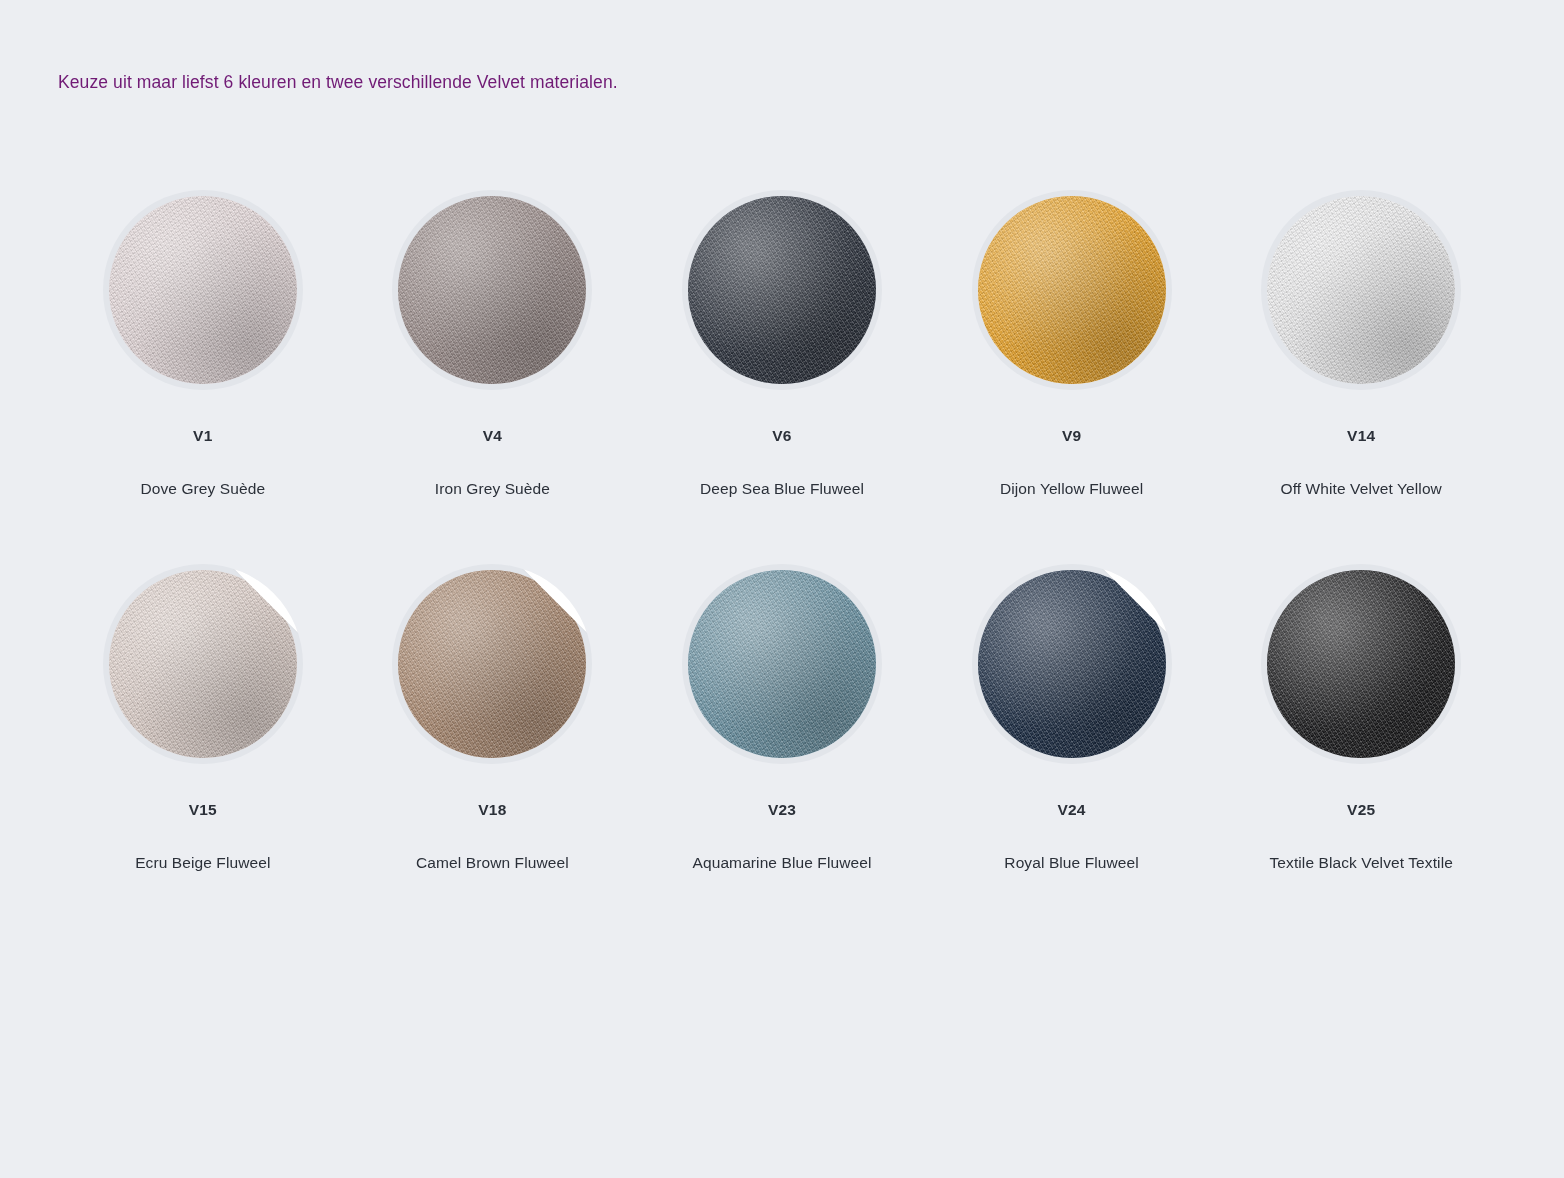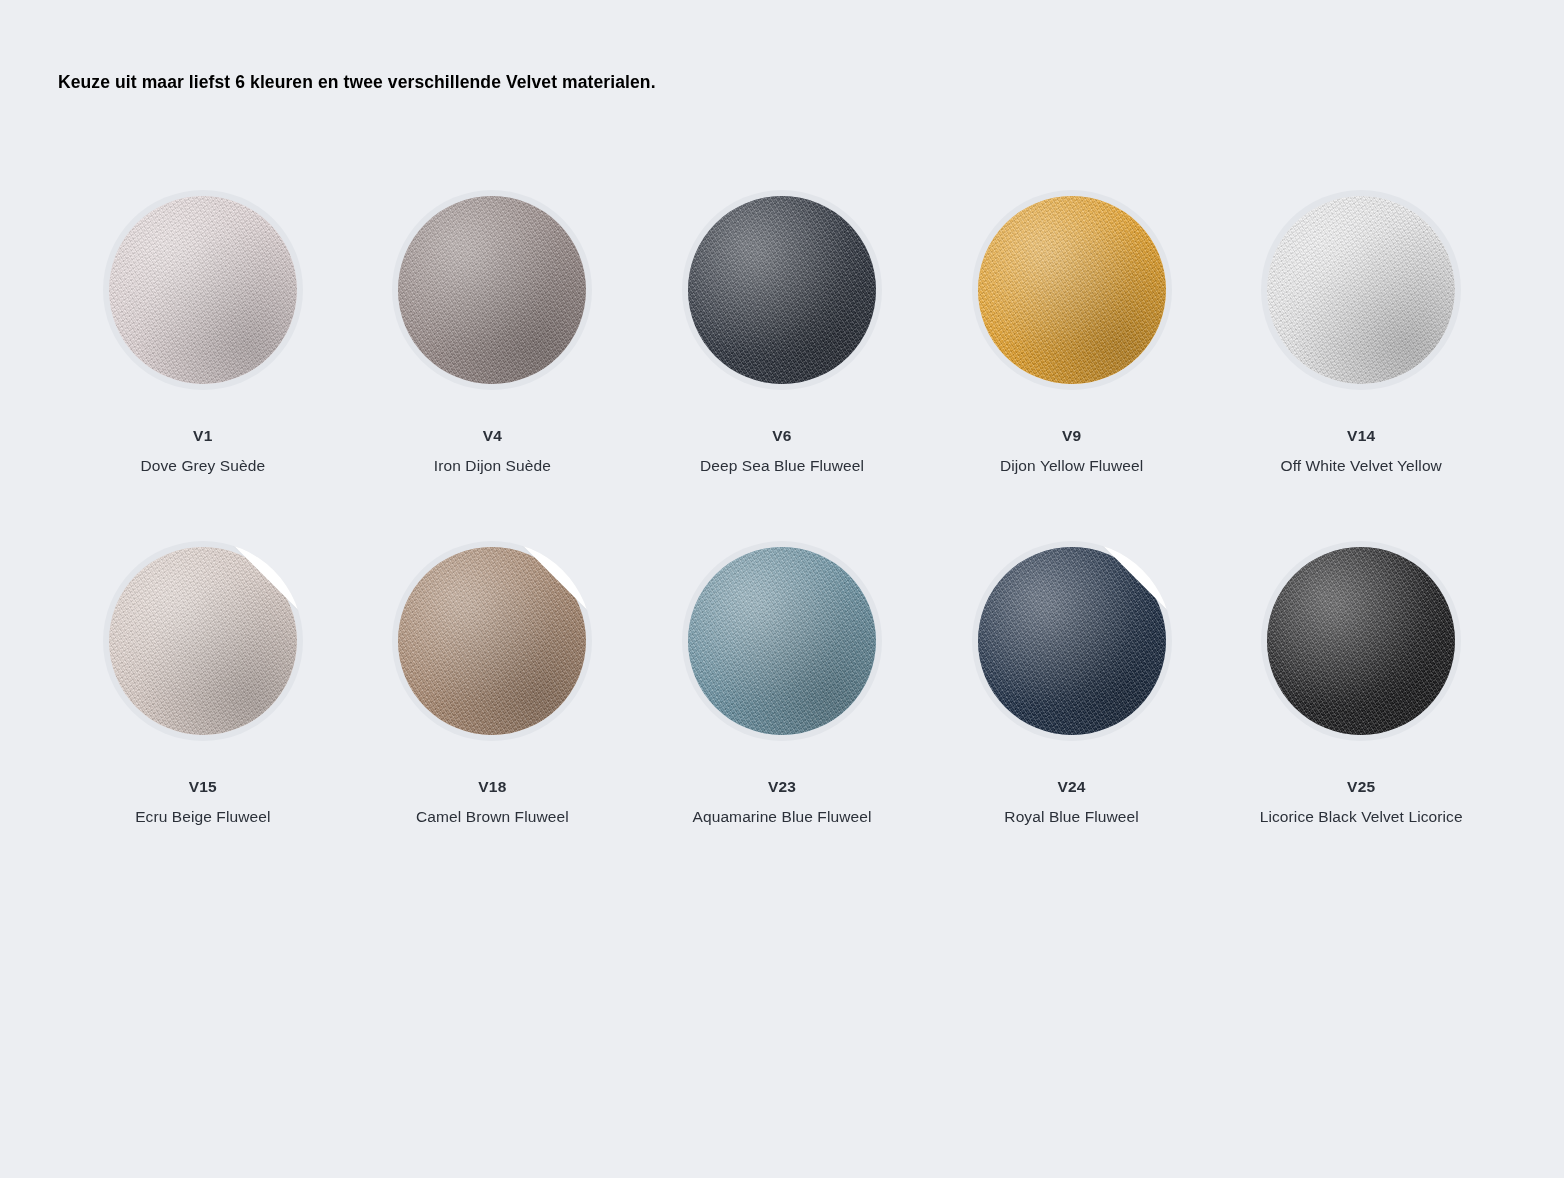--- a/index.html
+++ b/index.html
@@ -22,22 +22,22 @@
     height: 1178px;
   }
 
   .intro {
     position: absolute;
     left: 58px;
     top: 70px;
     font-size: 17.5px;
     line-height: 1.4;
     letter-spacing: 0.1px;
-    color: #000000;
-    font-weight: 700;
+    color: #701a75;
+    font-weight: 400;
   }
 
   .grid {
     position: absolute;
     left: 58px;
     top: 172px;
     width: 1448px;
     display: grid;
     grid-template-columns: repeat(5, 1fr);
     row-gap: 0px;
@@ -120,21 +120,21 @@
 
   .code {
     margin-top: 25px;
     font-size: 15.5px;
     font-weight: 700;
     letter-spacing: 0.2px;
     color: #2b3039;
     text-align: center;
   }
   .name {
-    margin-top: 0;
+    margin-top: 23px;
     font-size: 15.5px;
     font-weight: 400;
     letter-spacing: 0.1px;
     color: #2b3039;
     text-align: right;
     margin-bottom: 48px;
   }
 </style>
 </head>
 <body>
@@ -157,21 +157,21 @@
   </div>
       <div class="swatch-cell">
     <div class="disc-wrap">
       <div class="disc" style="background-color: rgb(154, 140, 138);">
         <div class="tex"></div>
         <div class="sheen"></div>
       </div>
 
     </div>
     <div class="code">V4</div>
-    <div class="name">Iron Dijon Suède</div>
+    <div class="name">Iron Grey Suède</div>
   </div>
       <div class="swatch-cell">
     <div class="disc-wrap">
       <div class="disc" style="background-color: rgb(44, 50, 61);">
         <div class="tex"></div>
         <div class="sheen"></div>
       </div>
 
     </div>
     <div class="code">V6</div>
@@ -251,17 +251,17 @@
   </div>
       <div class="swatch-cell">
     <div class="disc-wrap">
       <div class="disc" style="background-color: rgb(28, 28, 30);">
         <div class="tex"></div>
         <div class="sheen"></div>
       </div>
 
     </div>
     <div class="code">V25</div>
-    <div class="name">Licorice Black Velvet Licorice</div>
+    <div class="name">Textile Black Velvet Textile</div>
   </div>
     </div>
 
 </div>
 
 </body></html>

